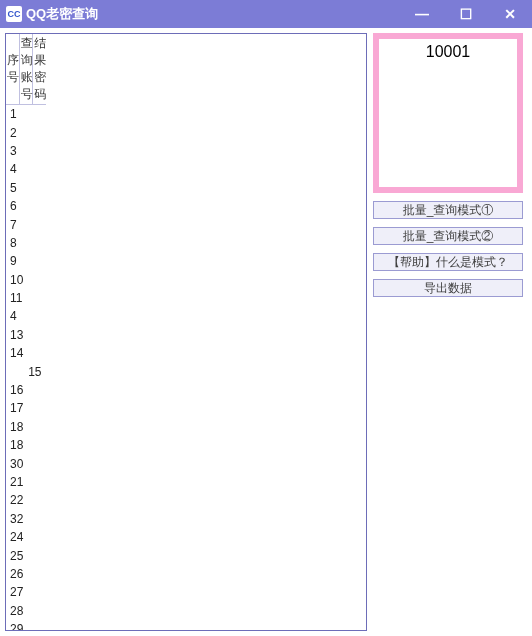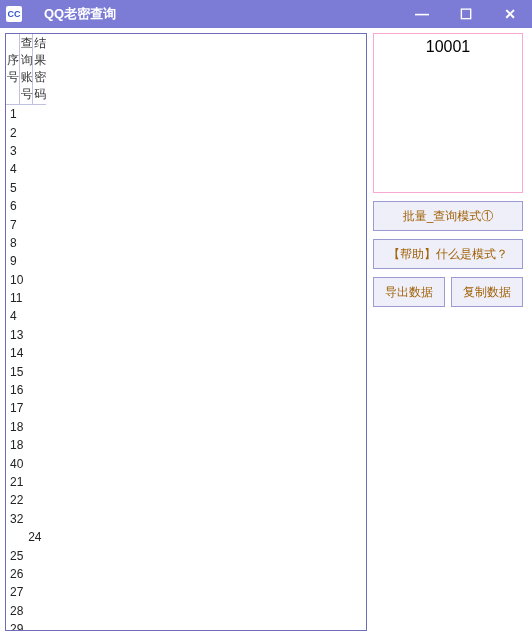--- a/index.html
+++ b/index.html
@@ -25,21 +25,21 @@
   .titlebar .icon {
     width: 16px;
     height: 16px;
     background: #fff;
     color: #3355cc;
     font-size: 9px;
     font-weight: bold;
     display: inline-flex;
     align-items: center;
     justify-content: center;
-    margin-right: 22px;
+    margin-right: 4px;
     border-radius: 2px;
   }
   .titlebar .spacer { flex: 1; }
   .titlebar .winbtn {
     width: 44px;
     height: 28px;
     display: flex;
     align-items: center;
     justify-content: center;
     color: #fff;
@@ -58,36 +58,36 @@
     display: flex;
     flex-direction: column;
   }
   .right {
     width: 150px;
     display: flex;
     flex-direction: column;
     gap: 8px;
   }
   .textbox {
-    border: 1px solid #f9a8d4;
+    border: 6px solid #f9a8d4;
     height: 160px;
     padding: 4px;
     background: #fff;
     font-size: 16px;
     text-align: center;
   }
   .btn {
     border: 1px solid #9b9bd2;
     background: #efeff9;
-    height: 30px;
+    height: 18px;
     display: flex;
     align-items: center;
     justify-content: center;
     font-size: 12px;
-    color: #a16207;
+    color: #404040;
     cursor: default;
   }
   .btnrow {
     display: flex;
     gap: 6px;
   }
   .btnrow .btn { flex: 1; }
   table {
     border-collapse: collapse;
     width: 100%;
@@ -199,57 +199,57 @@
           </tr>
           <tr>
             <td class="seq" style="width: 40px;">13</td>
             <td class="pwd">5511111</td>
           </tr>
           <tr>
             <td class="seq" style="width: 40px;">14</td>
             <td class="pwd">6235258</td>
           </tr>
           <tr>
-            <td class="seq" style="width: 40px;">15</td>
+            <td class="seq" style="width: 40px; text-align: right;">15</td>
             <td class="pwd">85485485</td>
           </tr>
           <tr>
             <td class="seq" style="width: 40px; margin-top: 16px;">16</td>
             <td class="pwd">ac13550040540bc</td>
           </tr>
           <tr>
             <td class="seq" style="width: 40px;">17</td>
             <td class="pwd">fgdfgsdfgsfg</td>
           </tr>
           <tr>
             <td class="seq" style="width: 40px;">18</td>
             <td class="pwd">ftujh</td>
           </tr>
           <tr>
             <td class="seq" style="width: 40px;">18</td>
             <td class="pwd">jkjk.n kl</td>
           </tr>
           <tr>
-            <td class="seq" style="width: 40px;">40</td>
+            <td class="seq" style="width: 40px;">30</td>
             <td class="pwd">ling|HL</td>
           </tr>
           <tr>
             <td class="seq" style="width: 40px; margin-top: 48px;">21</td>
             <td class="pwd">mahuaten</td>
           </tr>
           <tr>
             <td class="seq" style="width: 40px;">22</td>
             <td class="pwd">mahuatenglaji</td>
           </tr>
           <tr>
             <td class="seq" style="width: 40px;">32</td>
             <td class="pwd">romantic</td>
           </tr>
           <tr>
-            <td class="seq" style="width: 40px; text-align: right;">24</td>
+            <td class="seq" style="width: 40px;">24</td>
             <td class="pwd">wl1005</td>
           </tr>
           <tr>
             <td class="seq" style="width: 40px;">25</td>
             <td class="pwd">woainilili661991</td>
           </tr>
           <tr>
             <td class="seq" style="width: 40px; margin-left: 48px;">26</td>
             <td class="pwd">8237768ad98104287f6ebf7...</td>
           </tr>
@@ -264,19 +264,19 @@
           <tr>
             <td class="seq" style="width: 40px;">29</td>
             <td class="pwd">6Cxd2X986x</td>
           </tr>
         </tbody>
     </table>
   </div>
   <div class="right">
     <div class="textbox">10001</div>
     <div class="btn">批量_查询模式①</div>
+    <div class="btn">批量_查询模式②</div>
     <div class="btn">【帮助】什么是模式？</div>
     <div class="btnrow">
       <div class="btn">导出数据</div>
-      <div class="btn">复制数据</div>
     </div>
   </div>
 </div>
 
 </body></html>

